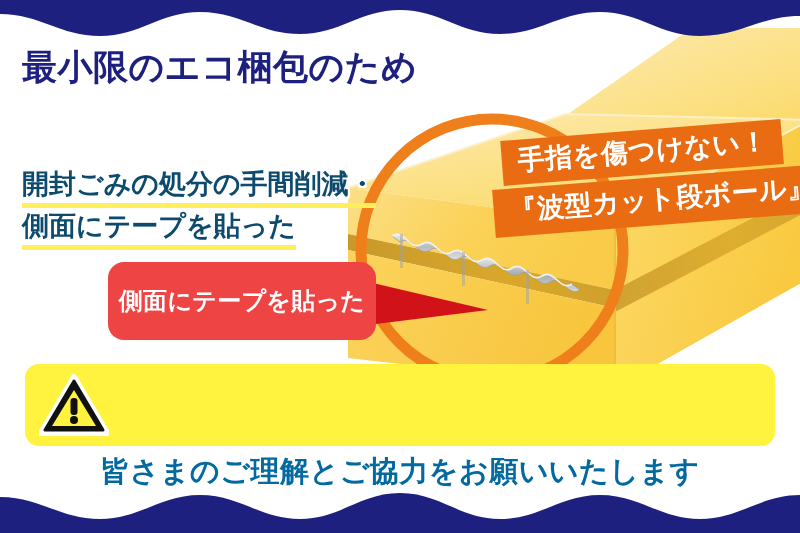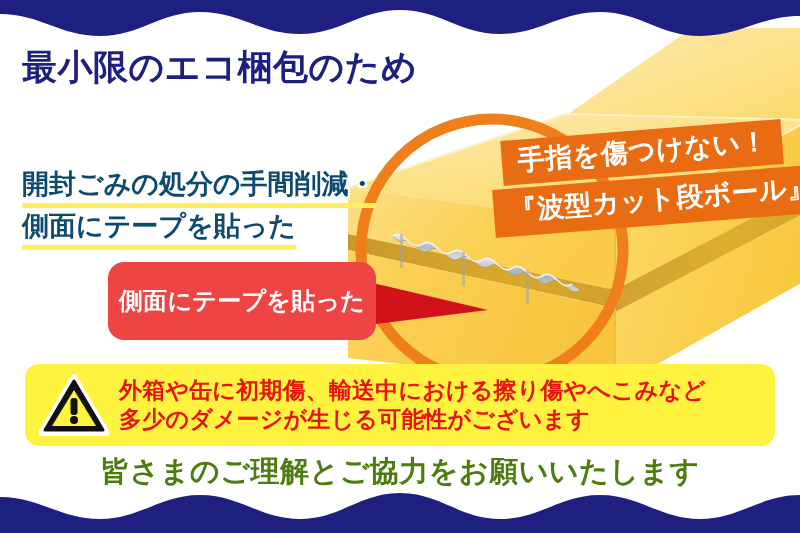--- a/index.html
+++ b/index.html
@@ -86,21 +86,21 @@
   #warn-icon{flex:0 0 auto;margin-left:14px;margin-right:10px;width:70px;height:62px;}
   #warn-text{display:flex;flex-direction:column;justify-content:center;}
   #warn-text .wt{
     color:#e8120f;font-size:23px;font-weight:bold;line-height:1.26;white-space:nowrap;
     letter-spacing:.2px;
   }
 
   
   #closing{
     position:absolute;left:0;right:0;top:452px;z-index:30;text-align:center;
-    color:#4d7c0f;font-size:29px;font-weight:bold;white-space:nowrap;letter-spacing:.5px;
+    color:#0369a1;font-size:29px;font-weight:bold;white-space:nowrap;letter-spacing:.5px;
   }
 </style>
 </head>
 <body>
 
 <div id="stage">
 
   <svg id="box-art" viewBox="0 0 480 360">
     <defs>
       <linearGradient id="gTop" x1="0" y1="0" x2="0.6" y2="1">
@@ -211,24 +211,20 @@
   </div>
 
   <div id="warn-box">
     <svg id="warn-icon" viewBox="0 0 70 62">
       <path d="M35,3 L68,59 L2,59 Z" fill="#ffffff" stroke="#ffffff" stroke-width="6" stroke-linejoin="round"></path>
       <path d="M35,7 L64,56 L6,56 Z" fill="#111111" stroke="#111111" stroke-width="3" stroke-linejoin="round"></path>
       <path d="M35,16 L57,52 L13,52 Z" fill="#fff33f" stroke="none"></path>
       <rect x="31.5" y="24" width="7" height="17" rx="3" fill="#111111"></rect>
       <circle cx="35" cy="46" r="4" fill="#111111"></circle>
     </svg>
-    <div id="warn-text">
-      <span class="wt">外箱や缶に初期傷、輸送中における擦り傷やへこみなど</span>
-      <span class="wt">多少のダメージが生じる可能性がございます</span>
-    </div>
   </div>
 
   <div id="closing">皆さまのご理解とご協力をお願いいたします</div>
 
   <svg class="wave top" viewBox="0 0 800 46" preserveAspectRatio="none">
     <path d="M0,0 L800,0 L800,16
              C760,16 740,36 700,36
              C660,36 640,12 600,12
              C560,12 540,34 500,34
              C460,34 440,10 400,10

